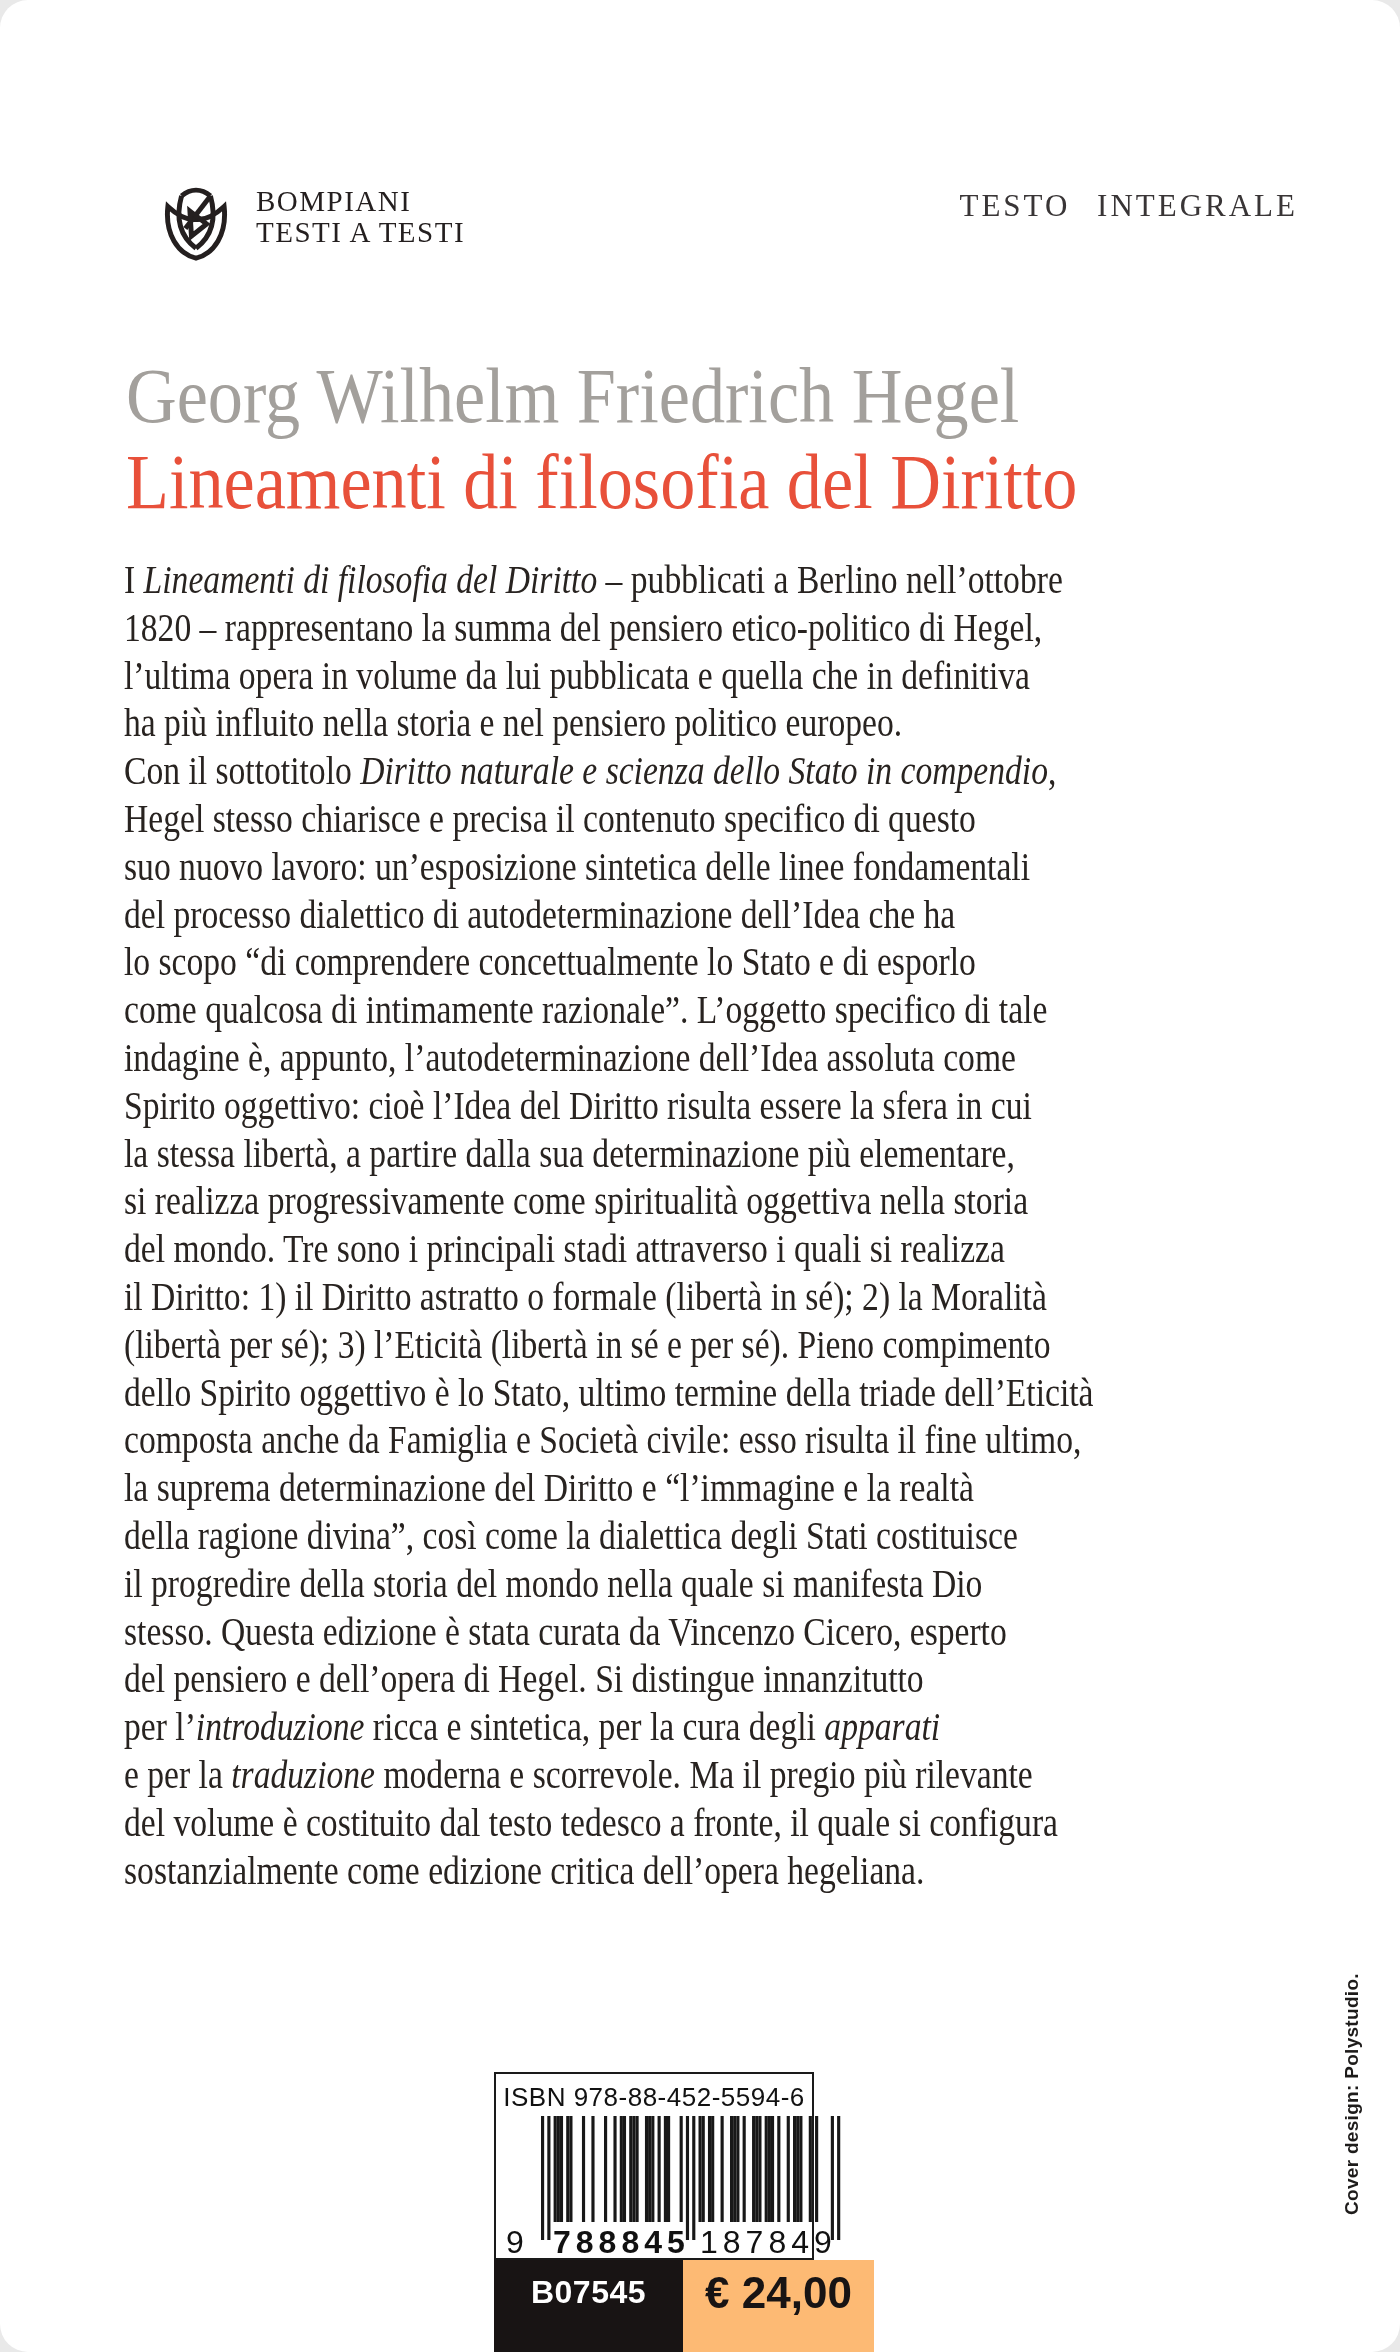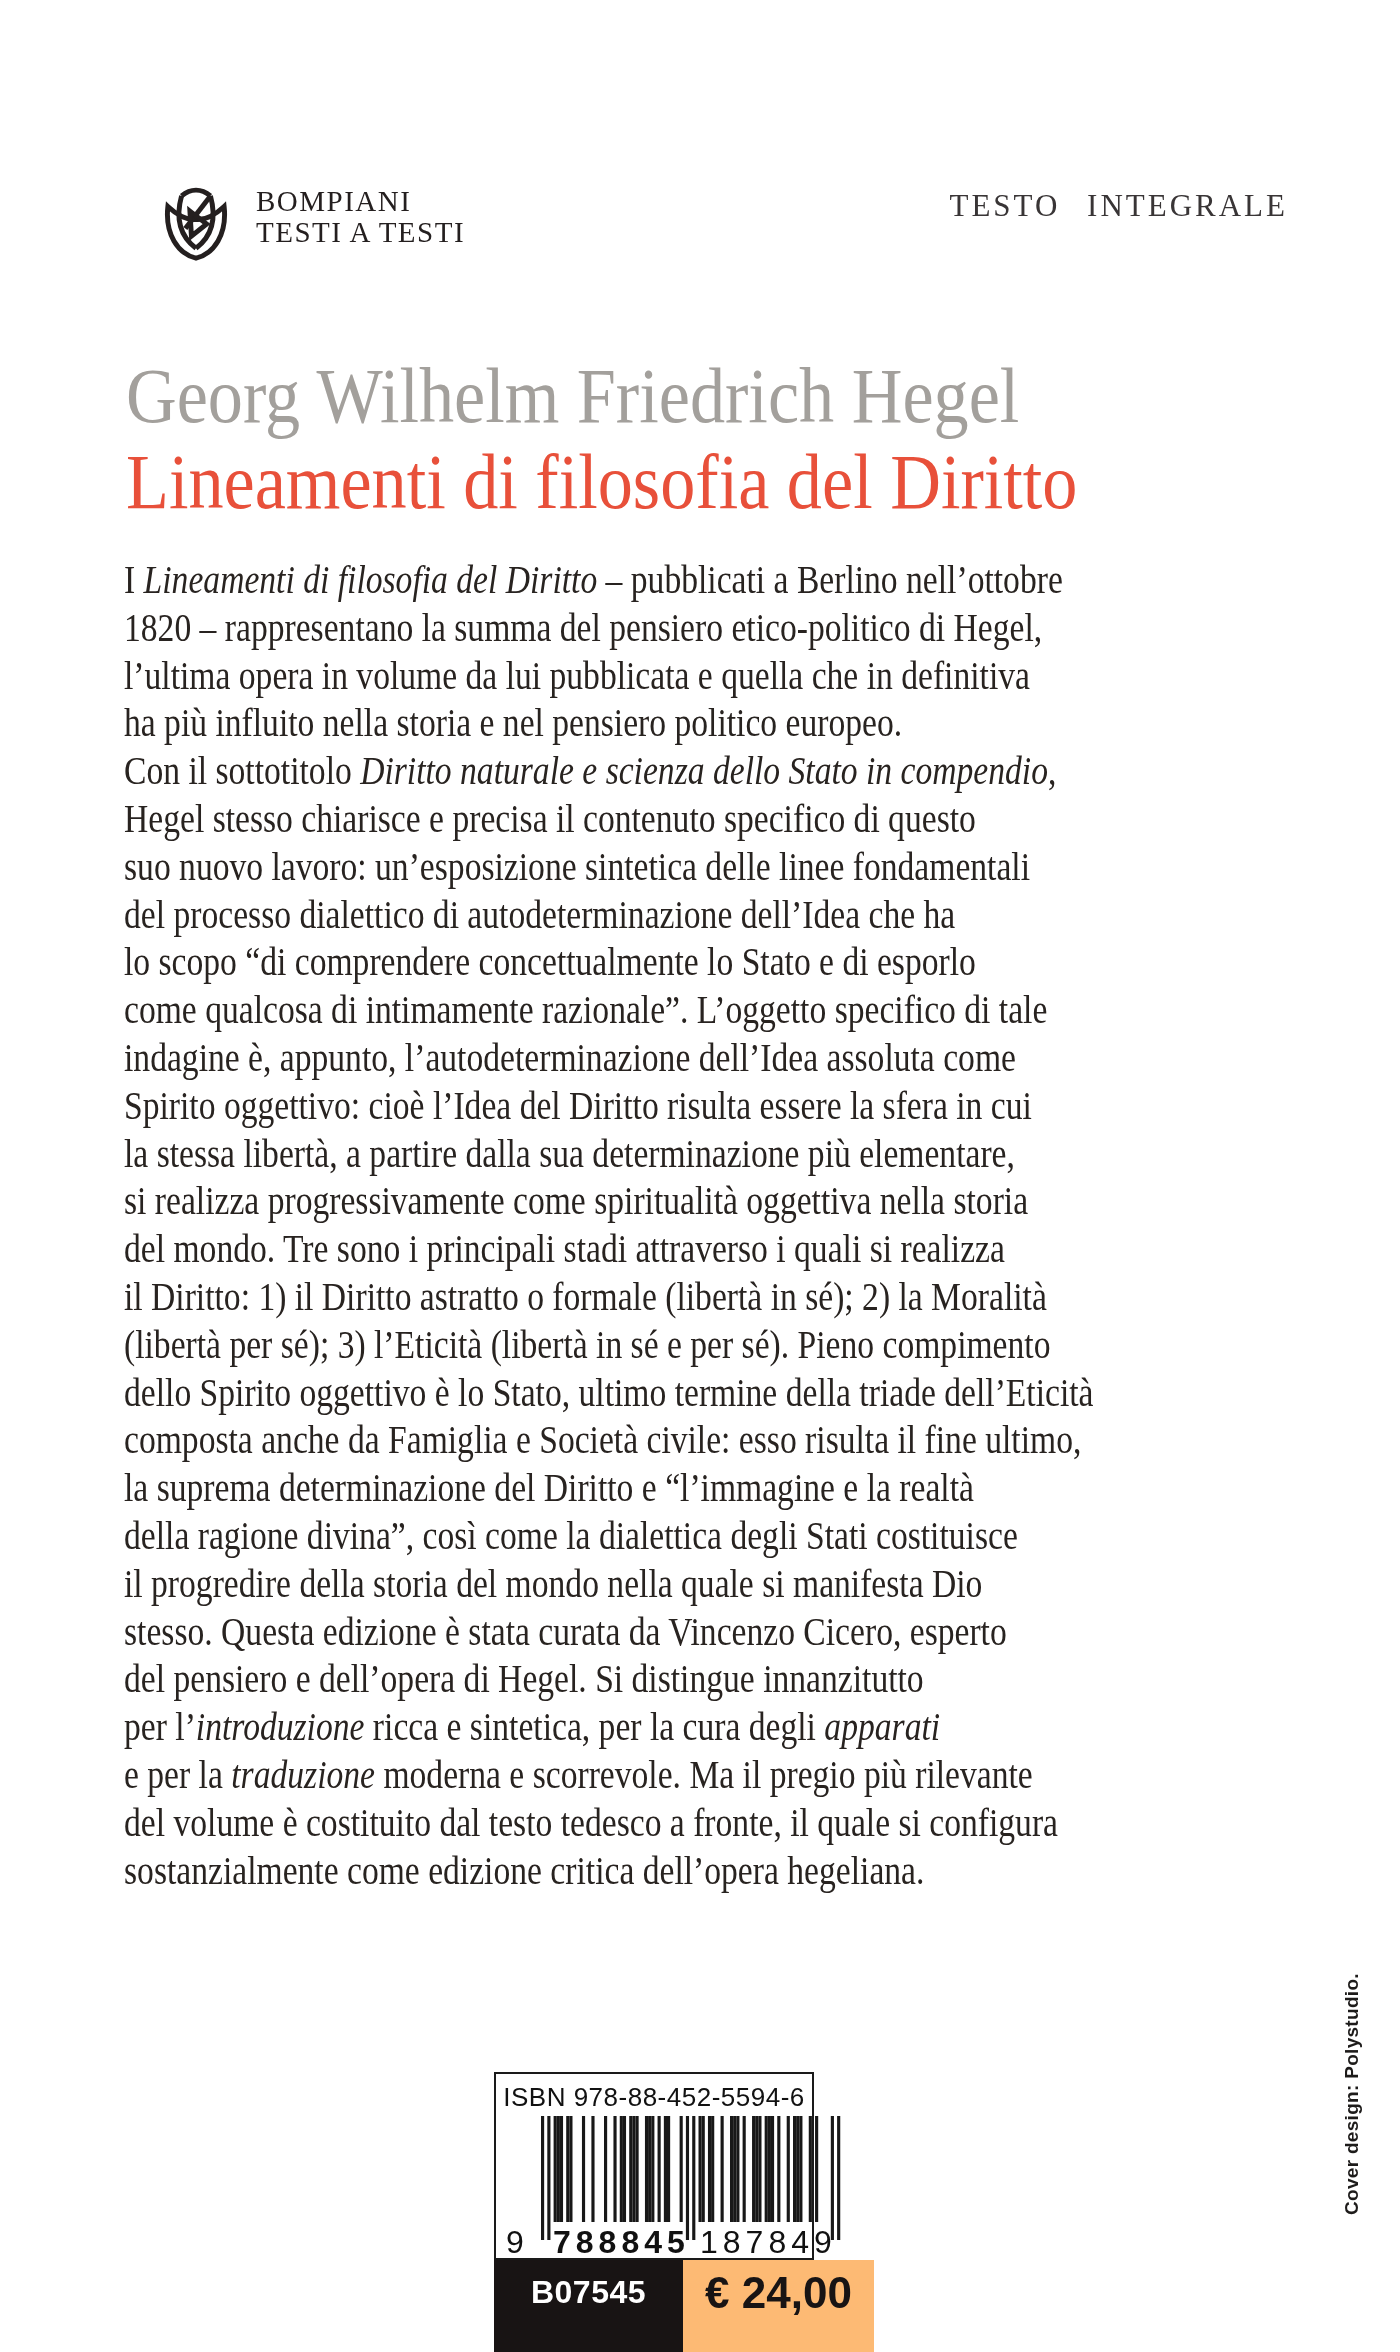--- a/index.html
+++ b/index.html
@@ -4,32 +4,33 @@
 <style>
   html,body{margin:0;padding:0;background:#e9e9e9;}
   .page{
     position:relative;
     width:1400px;height:2352px;
     margin:0 auto;
     background:#ffffff;
     overflow:hidden;
     font-family:"Liberation Serif", serif;
     color:#282320;
+    border-radius:28px;
   }
   
   .logo-block{position:absolute;left:158px;top:184px;}
   .flower{position:absolute;left:0;top:2px;width:76px;height:76px;}
   .flower path{fill:none;stroke:#241f1f;stroke-width:6.5;stroke-linejoin:miter;}
   .publisher-name{position:absolute;left:98px;top:2px;white-space:nowrap;}
   .publisher-name div{
     font-size:29px;line-height:31px;letter-spacing:1.5px;
     color:#241f1f;font-weight:500;
   }
   .banner{
-    position:absolute;right:112px;top:188px;
+    position:absolute;right:102px;top:188px;
     font-size:31px;letter-spacing:3px;word-spacing:16px;
     color:#393536;white-space:nowrap;
   }
   
   .author,.title{
     position:absolute;left:126px;white-space:nowrap;
     font-size:78px;line-height:84px;font-weight:400;
     transform:scaleX(0.9);transform-origin:0 0;
   }
   .author{top:354px;color:#a3a09c;}

